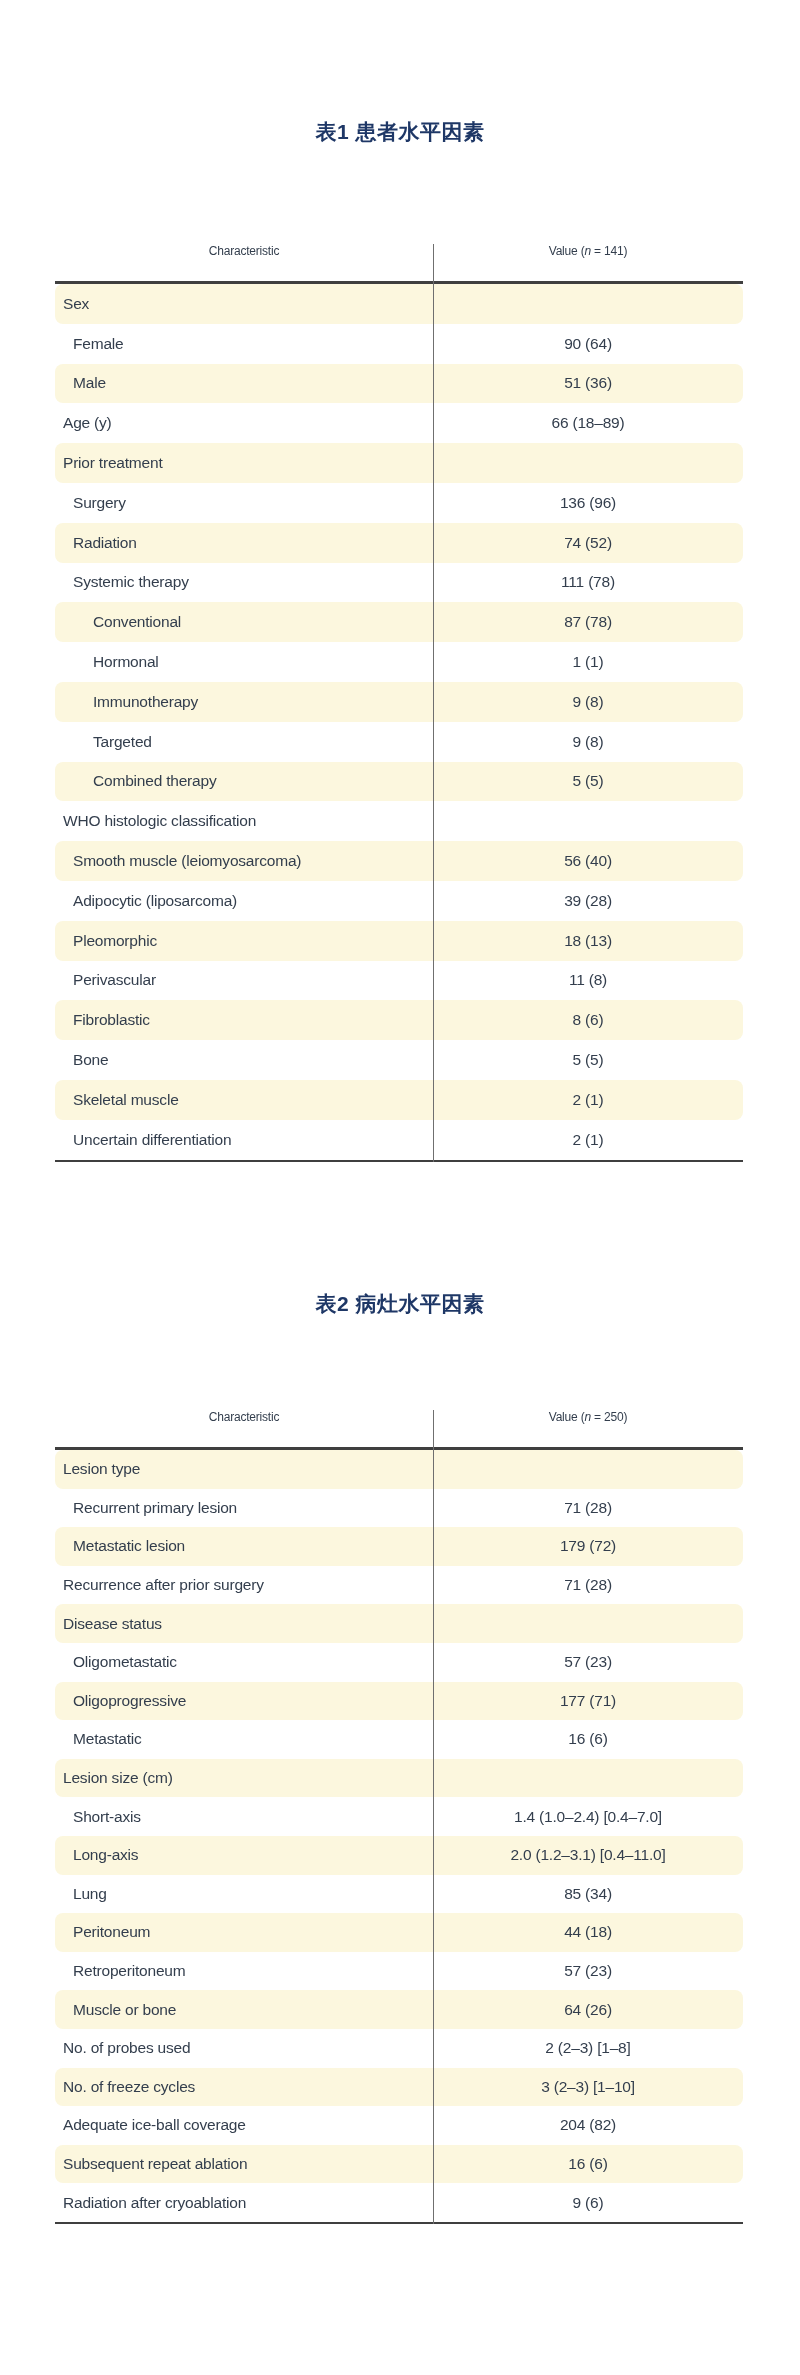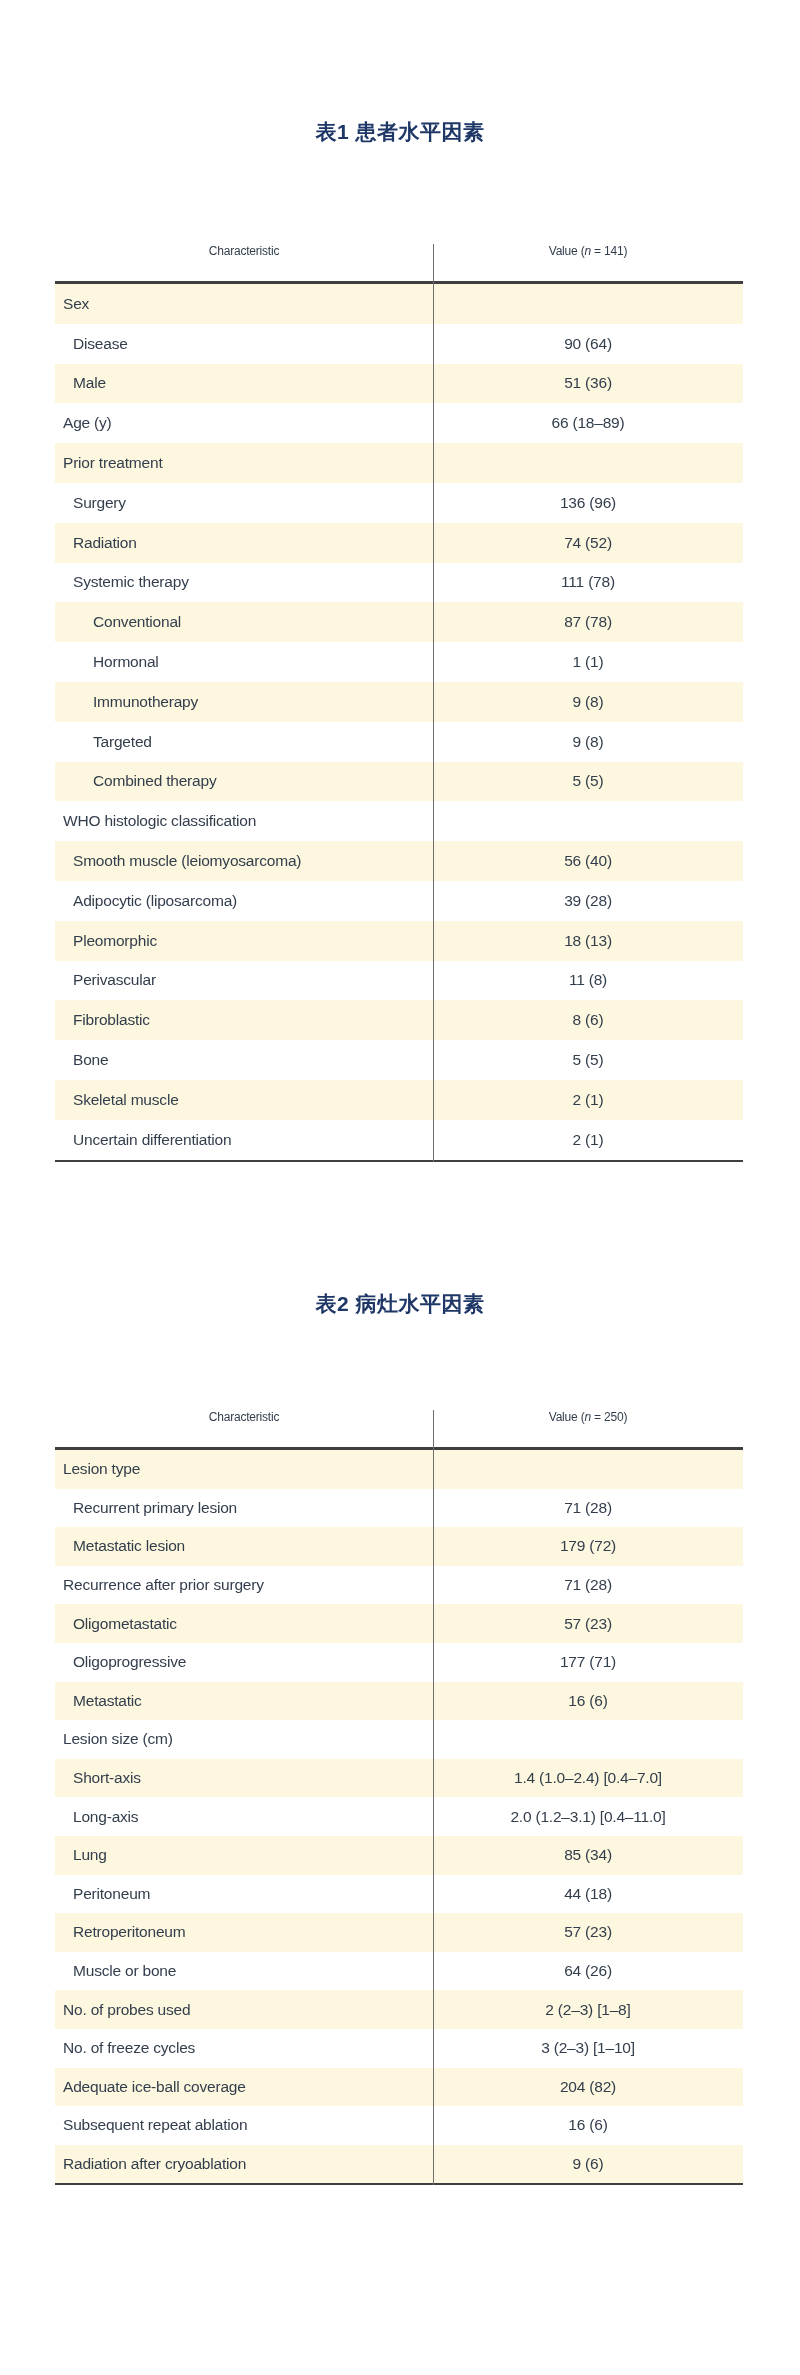--- a/index.html
+++ b/index.html
@@ -37,21 +37,21 @@
   .thead{
     display:flex;align-items:flex-start;
     height:40px;
     border-bottom:3px solid var(--rule);
     font-size:12px;
   }
   .th-char{width:378px;text-align:center;}
   .th-val{width:310px;text-align:center;}
   .th-val i{font-style:italic;}
   .tbody{border-bottom:2px solid var(--rule);}
-  .tr{display:flex;align-items:center;height:var(--rowH);}
+  .tr{display:flex;align-items:center;height:var(--rowH);border-radius:8px;}
   .tr:nth-child(odd){background:var(--stripe);}
   .td{overflow:hidden;white-space:nowrap;}
   .td.label{width:378px;padding-left:8px;}
   .tr.indent-1 .td.label{padding-left:18px;}
   .tr.indent-2 .td.label{padding-left:38px;}
   .td.value{width:310px;text-align:center;}
   .vline{
     position:absolute;top:0;bottom:0;left:377.5px;
     width:1.5px;background:var(--divider);
   }
@@ -66,21 +66,21 @@
   <div class="thead">
     <div class="th-char">Characteristic</div>
     <div class="th-val"><span>Value (</span><i>n</i><span> = 141)</span></div>
   </div>
   <div class="tbody">
       <div class="tr indent-0">
         <div class="td label">Sex</div>
         <div class="td value"></div>
       </div>
       <div class="tr indent-1">
-        <div class="td label">Disease</div>
+        <div class="td label">Female</div>
         <div class="td value">90 (64)</div>
       </div>
       <div class="tr indent-1">
         <div class="td label">Male</div>
         <div class="td value">51 (36)</div>
       </div>
       <div class="tr indent-0">
         <div class="td label">Age (y)</div>
         <div class="td value">66 (18–89)</div>
       </div>
@@ -177,20 +177,24 @@
         <div class="td value">71 (28)</div>
       </div>
       <div class="tr indent-1">
         <div class="td label">Metastatic lesion</div>
         <div class="td value">179 (72)</div>
       </div>
       <div class="tr indent-0">
         <div class="td label">Recurrence after prior surgery</div>
         <div class="td value">71 (28)</div>
       </div>
+      <div class="tr indent-0">
+        <div class="td label">Disease status</div>
+        <div class="td value"></div>
+      </div>
       <div class="tr indent-1">
         <div class="td label">Oligometastatic</div>
         <div class="td value">57 (23)</div>
       </div>
       <div class="tr indent-1">
         <div class="td label">Oligoprogressive</div>
         <div class="td value">177 (71)</div>
       </div>
       <div class="tr indent-1">
         <div class="td label">Metastatic</div>

